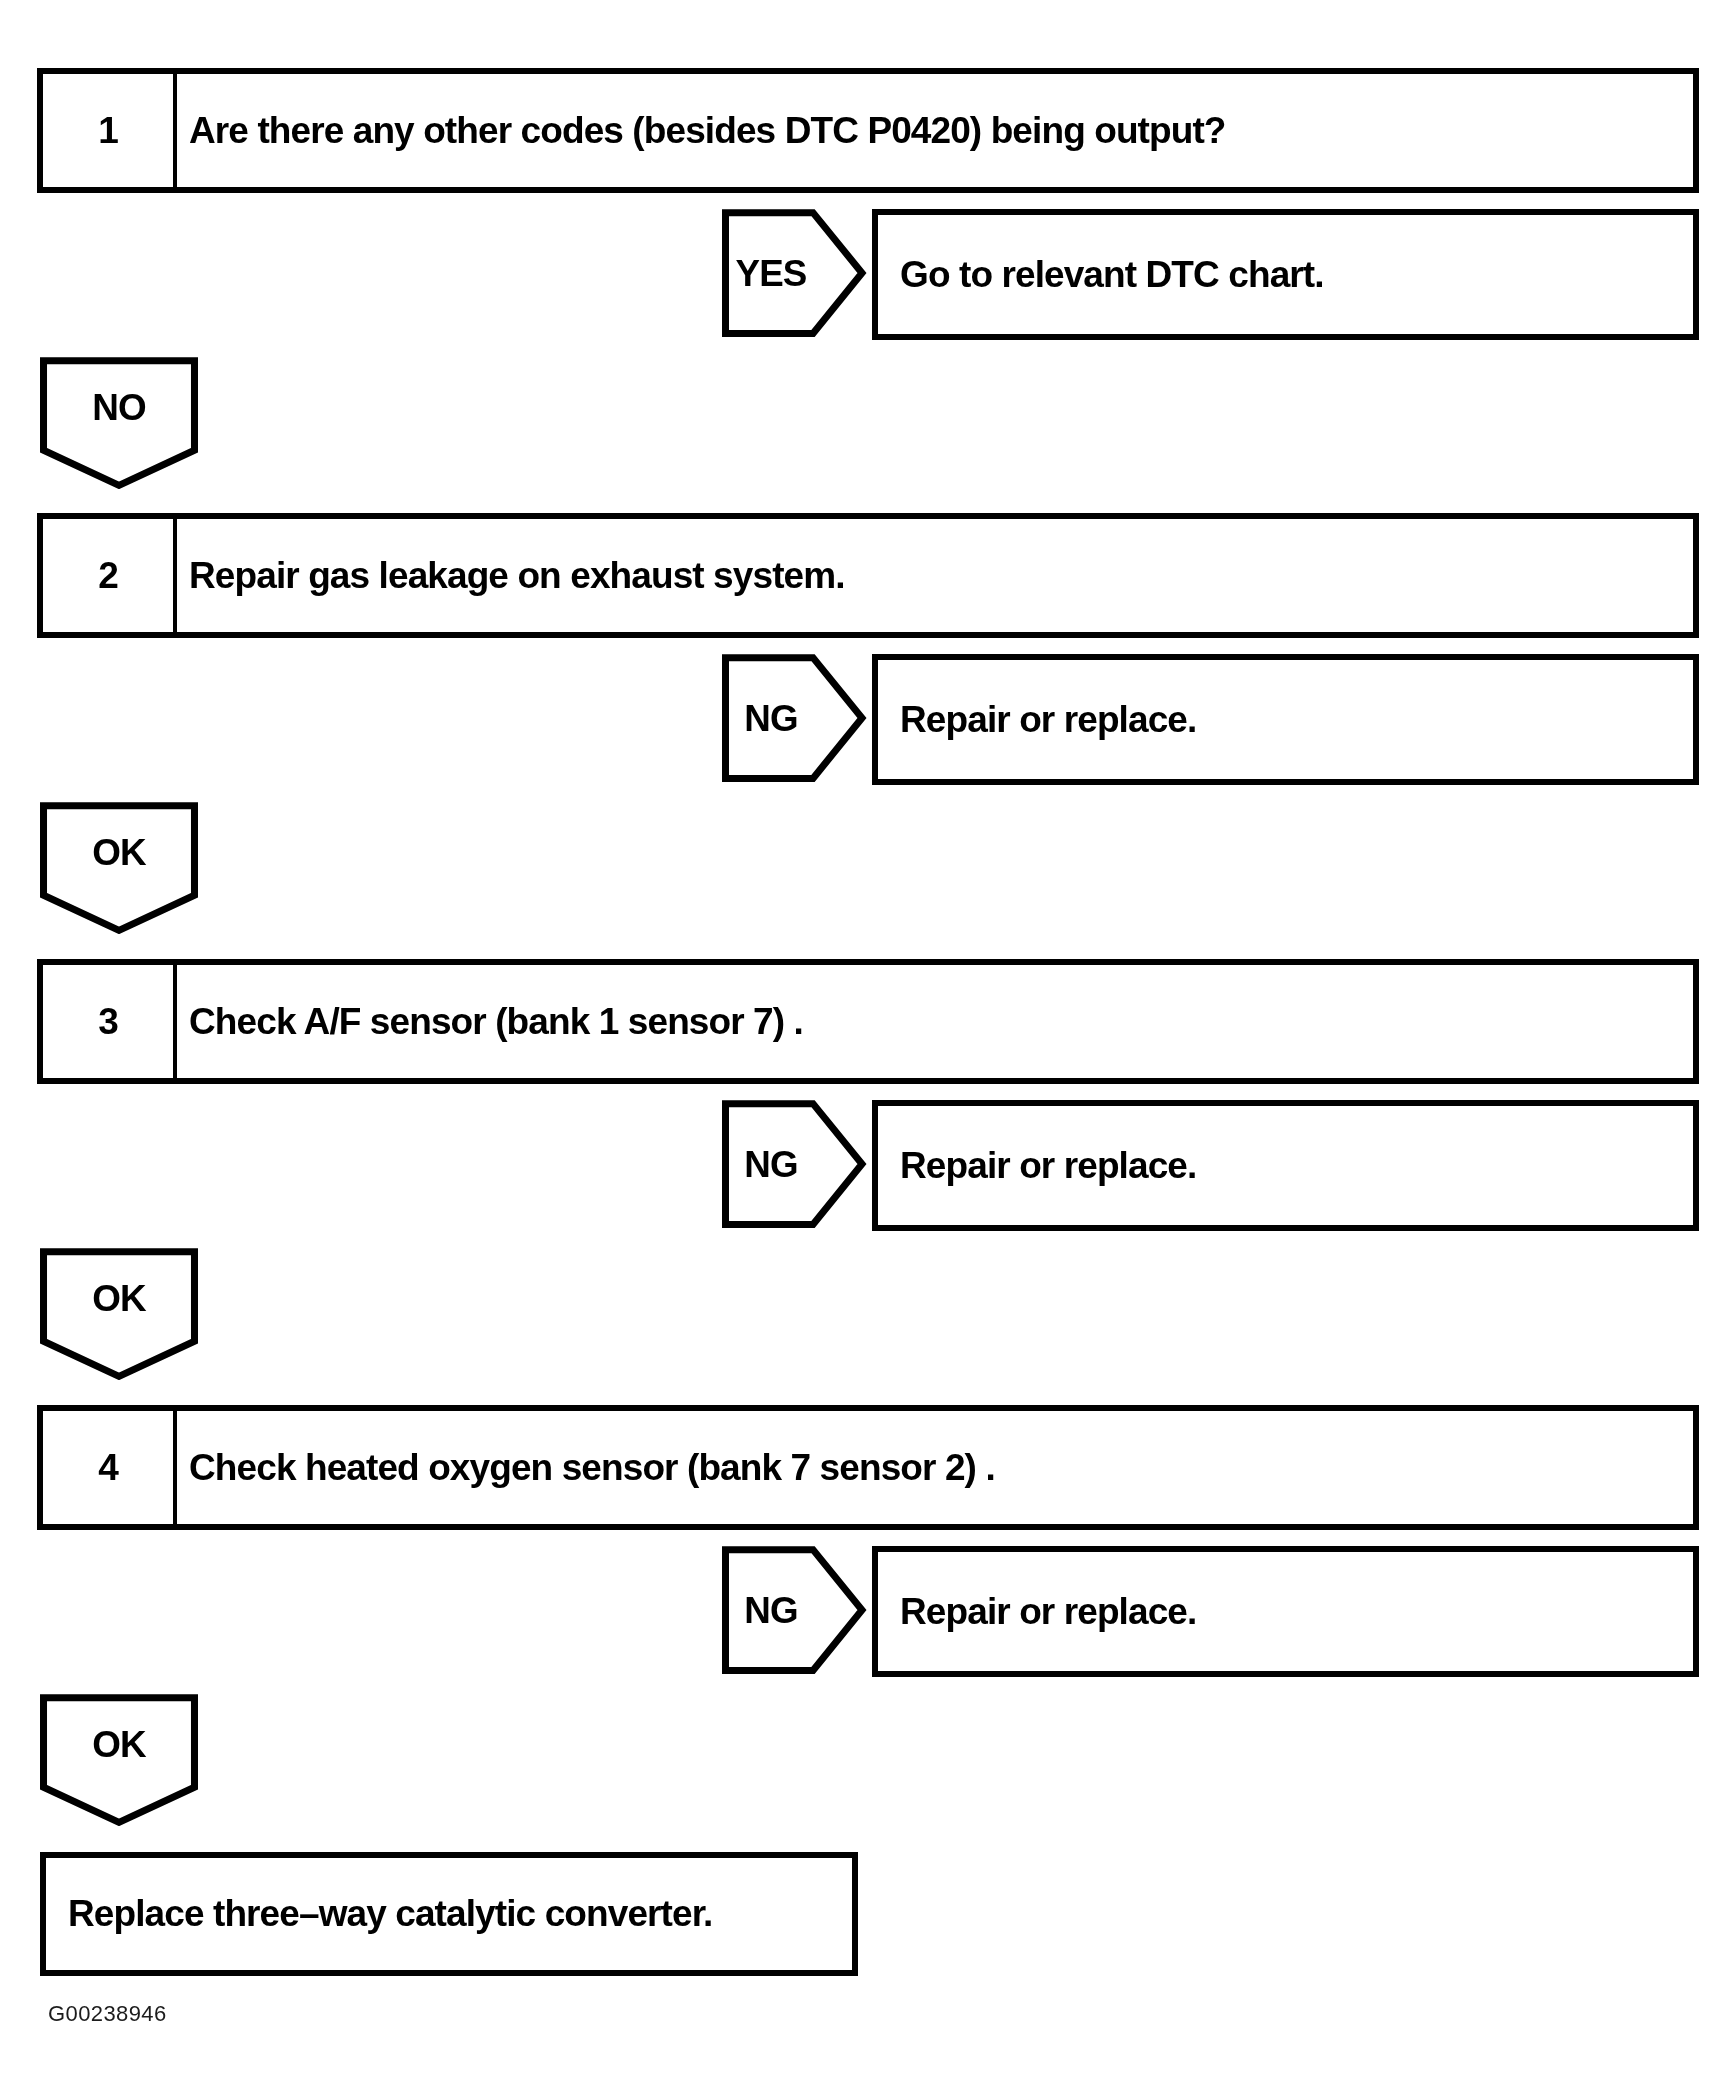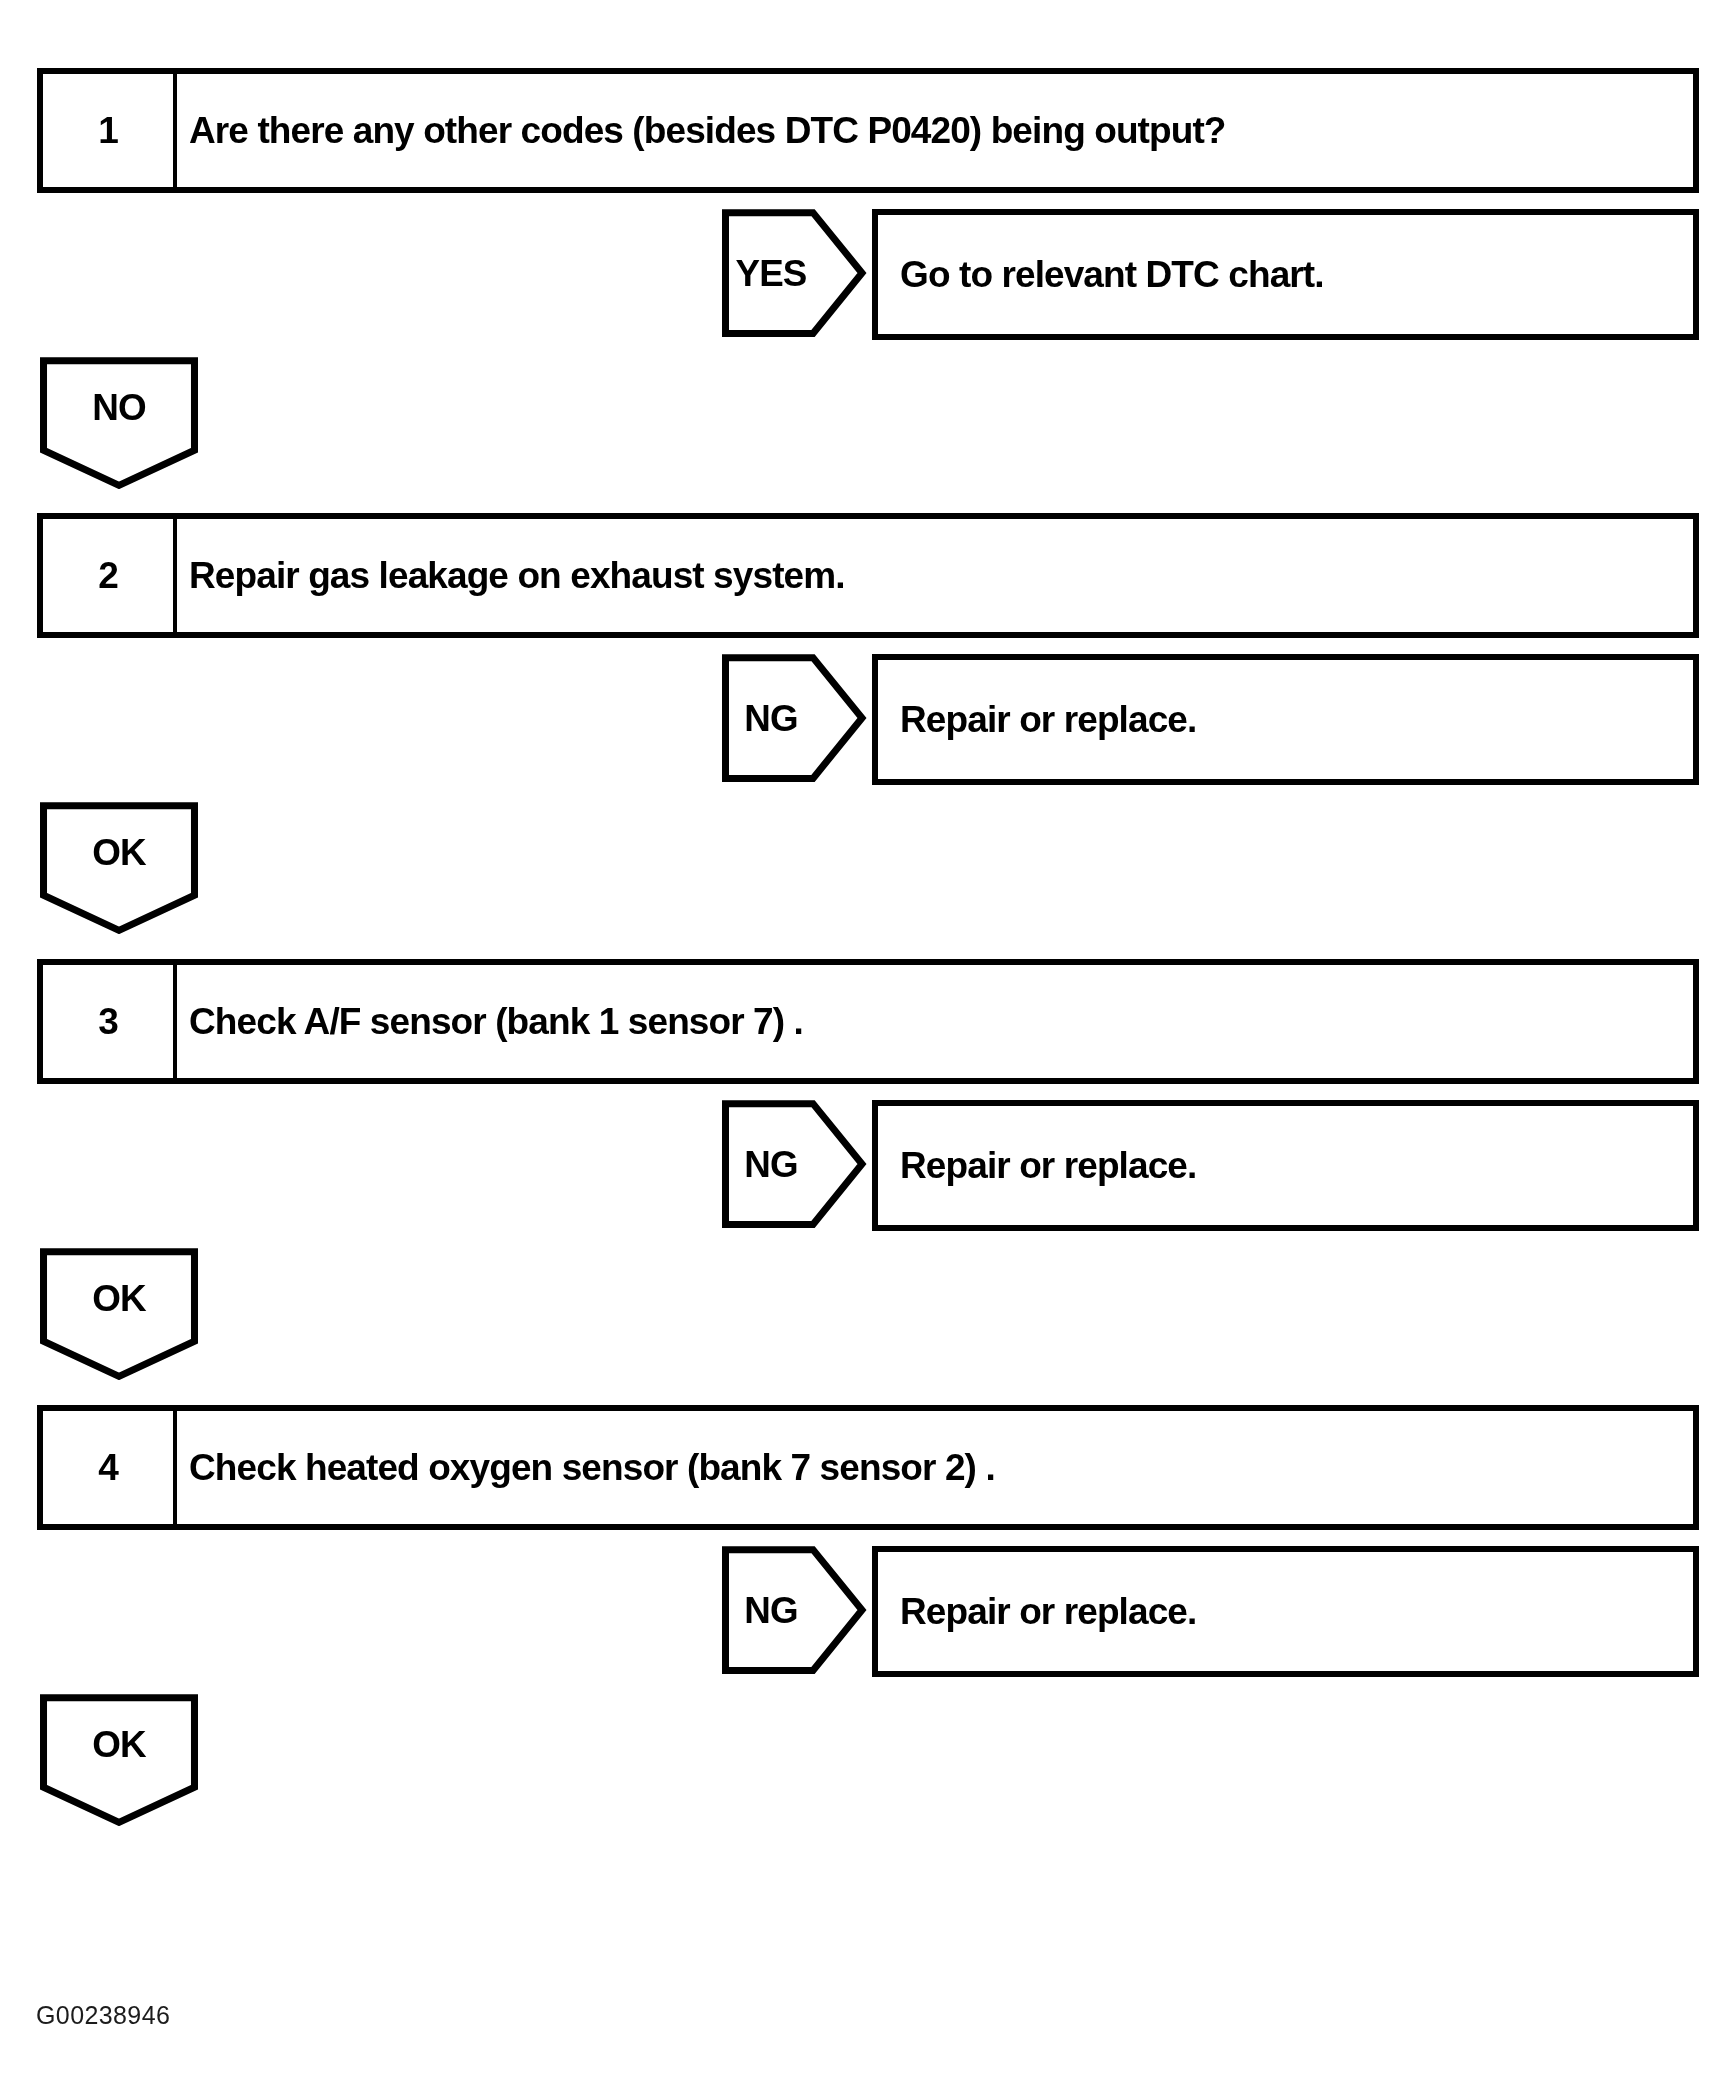--- a/index.html
+++ b/index.html
@@ -112,23 +112,23 @@
     display: flex;
     align-items: center;
     padding-left: 22px;
     font-size: 37px;
     font-weight: 700;
     letter-spacing: -0.9px;
     white-space: nowrap;
   }
   .figure-code {
     position: absolute;
-    left: 36px;
+    left: 48px;
     top: 2001px;
-    font-size: 25px;
+    font-size: 22px;
     font-weight: 400;
     letter-spacing: 0.4px;
     color: #1c1c1c;
   }
 </style>
 </head>
 <body>
 
 <div class="page">
 
@@ -213,17 +213,20 @@
     </svg>
     <div class="result-box">
       <span>Repair or replace.</span>
     </div>
     <svg class="cont-pent" viewBox="0 0 180 150">
       <polygon class="pent-shape" points="4,4 176,4 176,106 90,146 4,106"></polygon>
       <text class="pent-label" x="90" y="72">OK</text>
     </svg>
   </div>
 
+  <div class="final-box">
+    <span>Replace three–way catalytic converter.</span>
+  </div>
 
   <div class="figure-code">G00238946</div>
 
 </div>
 
 
 </body></html>

